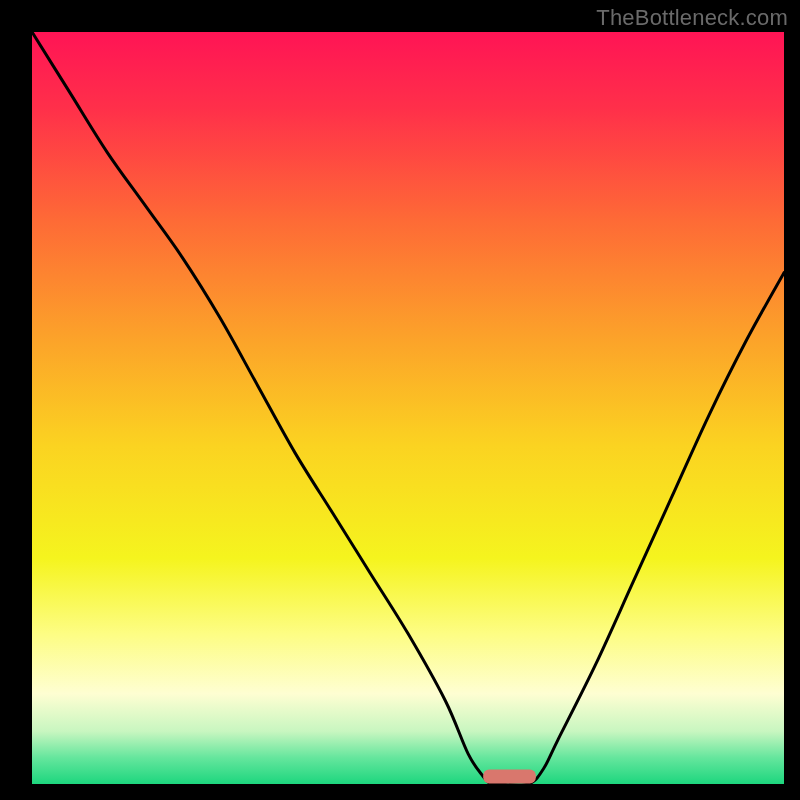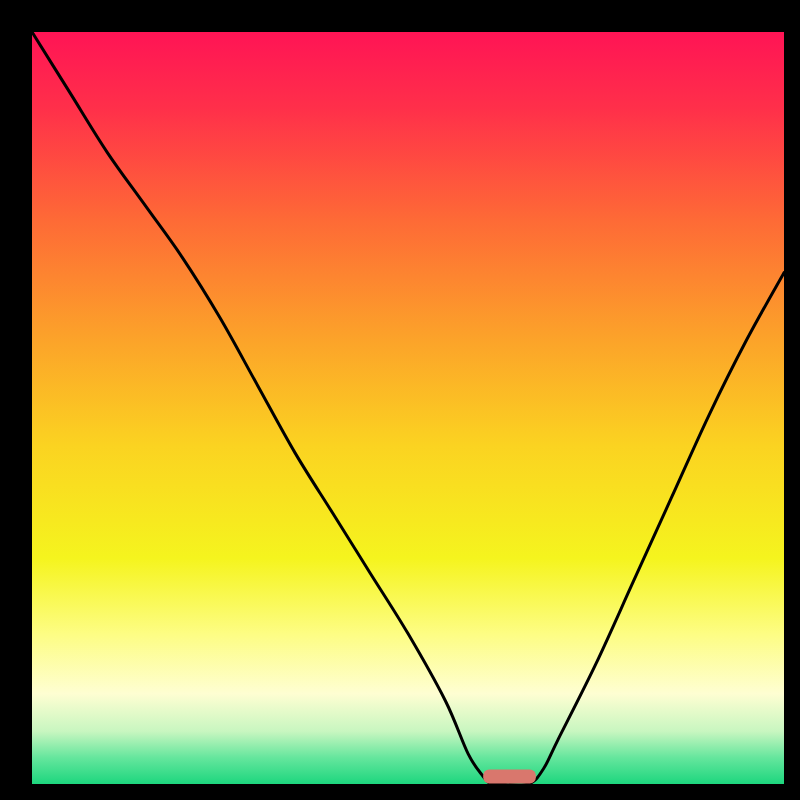--- a/index.html
+++ b/index.html
@@ -33,20 +33,21 @@
     top: 32px;
     width: 752px;
     height: 752px;
   }
   svg { display: block; }
 </style>
 </head>
 <body>
 
 <div class="frame">
+  <div class="watermark">TheBottleneck.com</div>
 
   <div class="plot-wrap">
     <svg id="chart-svg" width="752" height="752" viewBox="0 0 752 752">
       <defs>
         <linearGradient id="bg-grad" x1="0" y1="0" x2="0" y2="1">
             <stop offset="0%" stop-color="#ff1455"></stop>
             <stop offset="10%" stop-color="#ff2f4a"></stop>
             <stop offset="25%" stop-color="#fe6a36"></stop>
             <stop offset="40%" stop-color="#fca02a"></stop>
             <stop offset="55.00000000000001%" stop-color="#fbd321"></stop>

